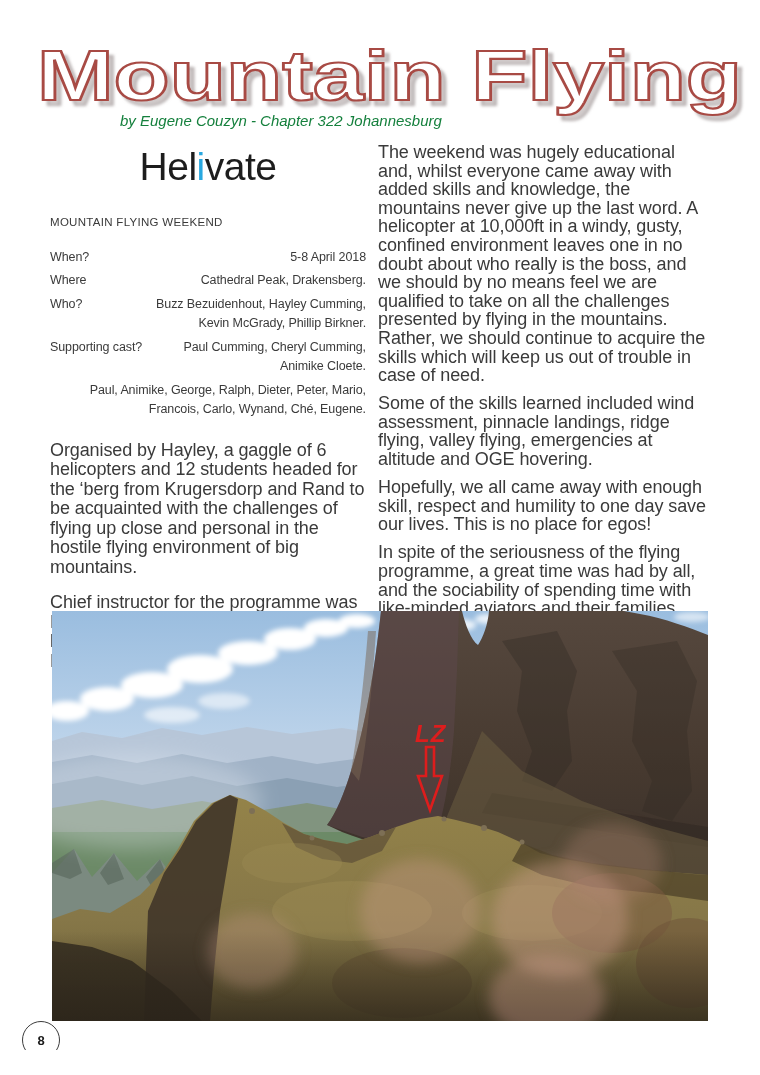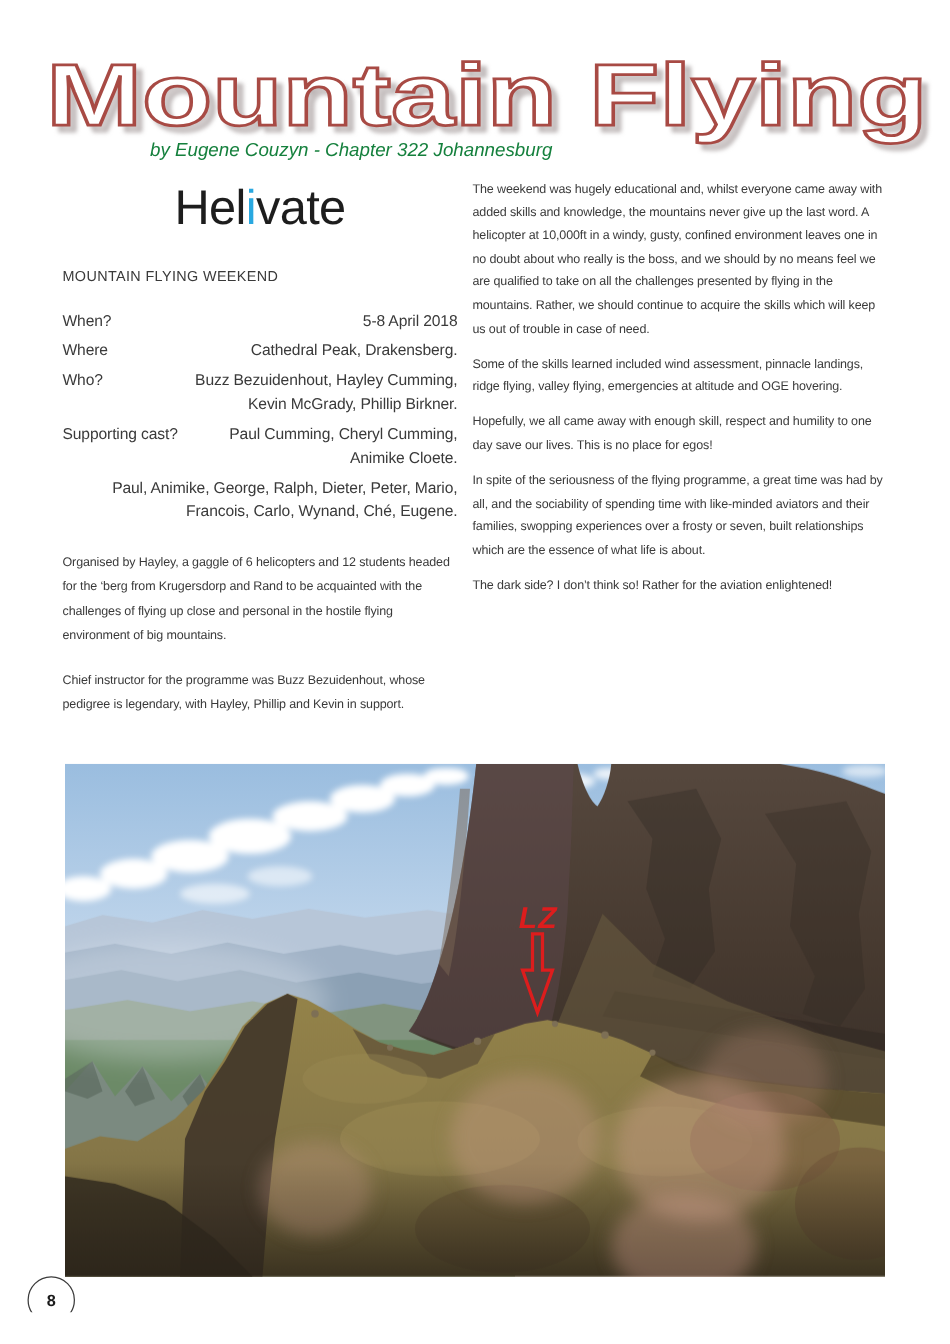--- a/index.html
+++ b/index.html
@@ -10,21 +10,21 @@
   .byline{position:absolute;left:80px;top:112px;font-size:15px;font-style:italic;color:#15803d;margin-left:40px;}
   
   .left-col{position:absolute;left:50px;top:145px;width:316px;}
   .logo{text-align:center;font-size:39px;letter-spacing:-0.5px;color:#1d1d1d;line-height:1.15;}
   .logo .logo-i{color:#29a8e0;}
   .subtitle{margin-top:26px;font-size:11.5px;letter-spacing:0.3px;color:#3a3a3a;}
   .details{margin-top:20px;font-size:12.5px;letter-spacing:-0.1px;line-height:19.5px;}
   .drow{display:flex;margin-bottom:4px;}
   .dlabel{width:106px;flex-shrink:0;}
   .dvalue{flex:1;text-align:right;}
-  .col p{margin:0 0 0 0;font-size:10px;letter-spacing:-0.1px;}
+  .col p{margin:0 0 0 0;font-size:18px;letter-spacing:-0.1px;}
   .left-col p{line-height:19.5px;margin-top:16px;}
   .left-col .details + p{margin-top:21px;}
   
   .right-col{position:absolute;left:378px;top:143px;width:332px;}
   .right-col p{line-height:18.6px;margin:0 0 9.5px 0;}
   
   .photo{position:absolute;left:52px;top:611px;width:656px;height:410px;font-style:italic;}
   .photo svg{display:block;}
   
   .page-num{position:absolute;left:22px;top:1021px;width:38px;height:38px;border:1.5px solid #3c3c3c;

